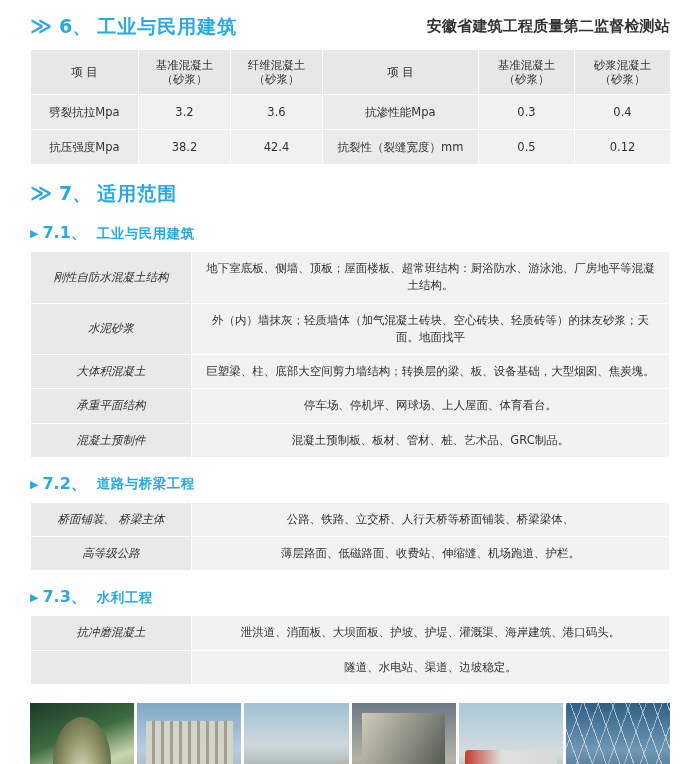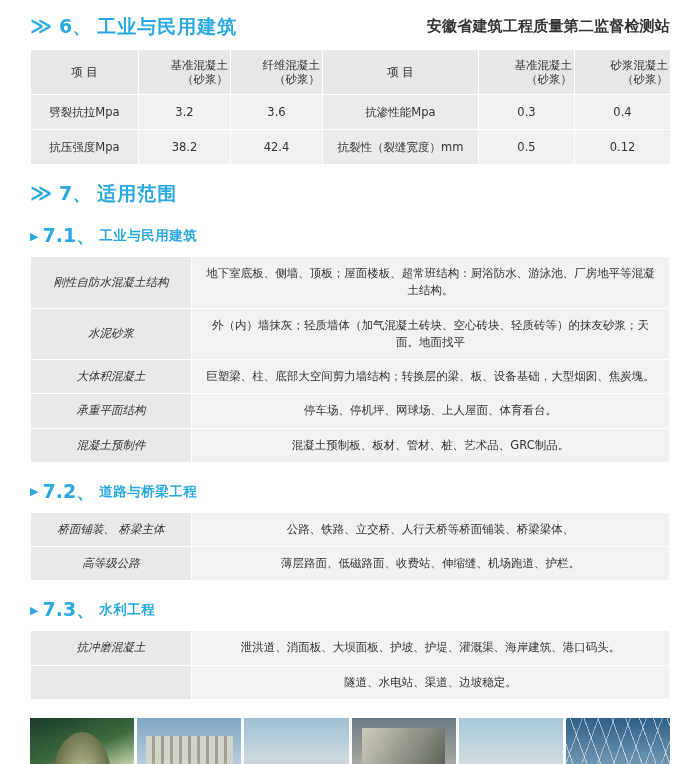--- a/index.html
+++ b/index.html
@@ -83,40 +83,40 @@
     height: 34px;
   }
   table.mech .cell {
     background: #f1f1f1;
     height: 24px;
     margin-top: 36px;
   }
   table.mech .lbl {
     background: #ebebeb;
   }
-  .two-line { display: block; text-align: right; }
+  .two-line { display: block; }
 
   
   .sub-head {
     display: flex;
     align-items: center;
     margin-top: 16px;
     margin-bottom: 7px;
   }
   .sub-tri {
     color: #2aa9e0;
     font-size: 11px;
     margin-right: 4px;
     line-height: 1;
   }
   .sub-num {
     color: #2aa9e0;
-    font-size: 19px;
-    font-weight: bold;
-    margin-right: 4px;
+    font-size: 16px;
+    font-weight: bold;
+    margin-right: 10px;
   }
   .sub-title {
     color: #2aa9e0;
     font-size: 13.5px;
     font-weight: bold;
     letter-spacing: 0.5px;
   }
 
   
   table.scope {

